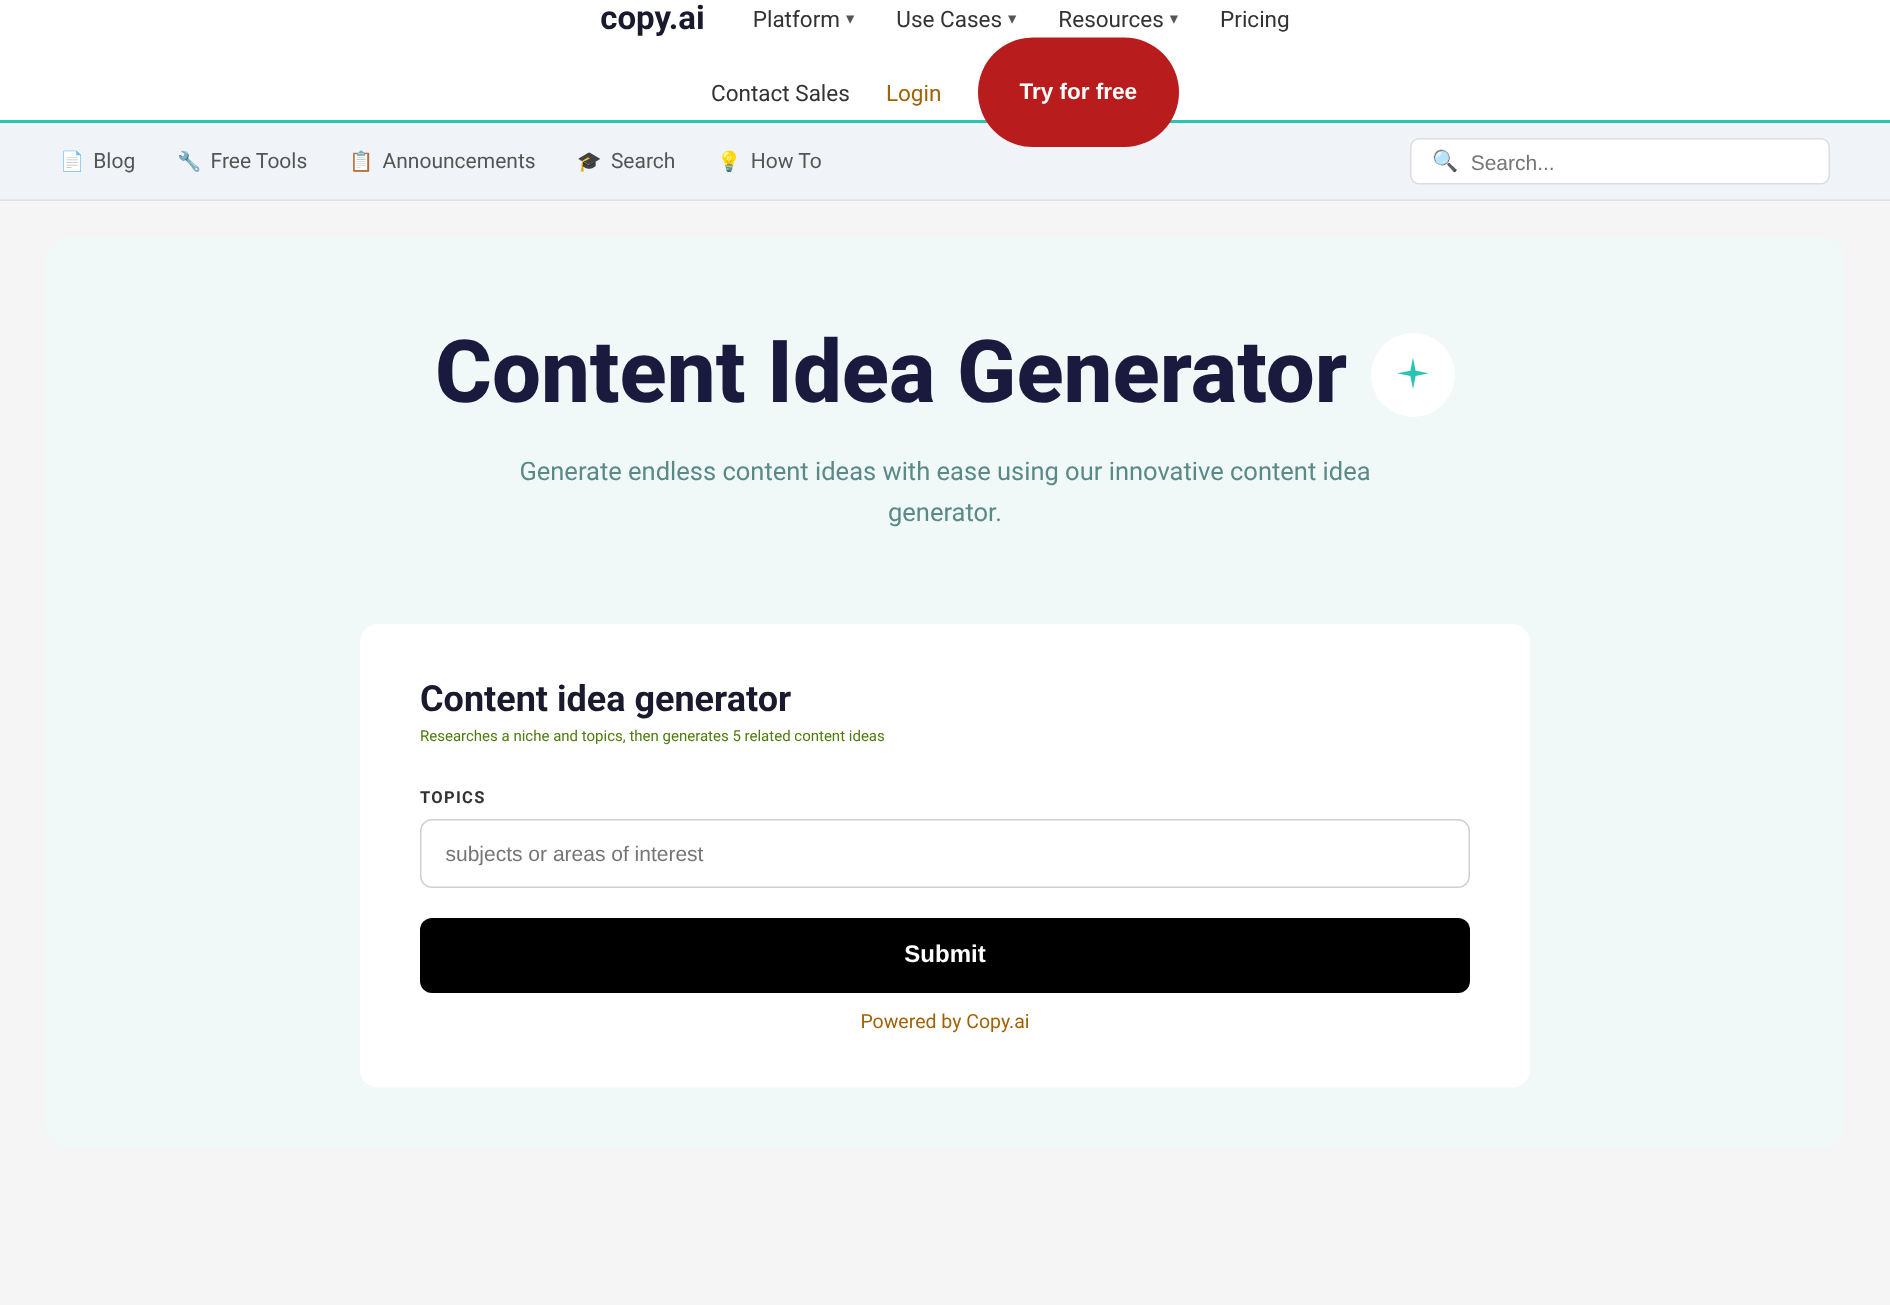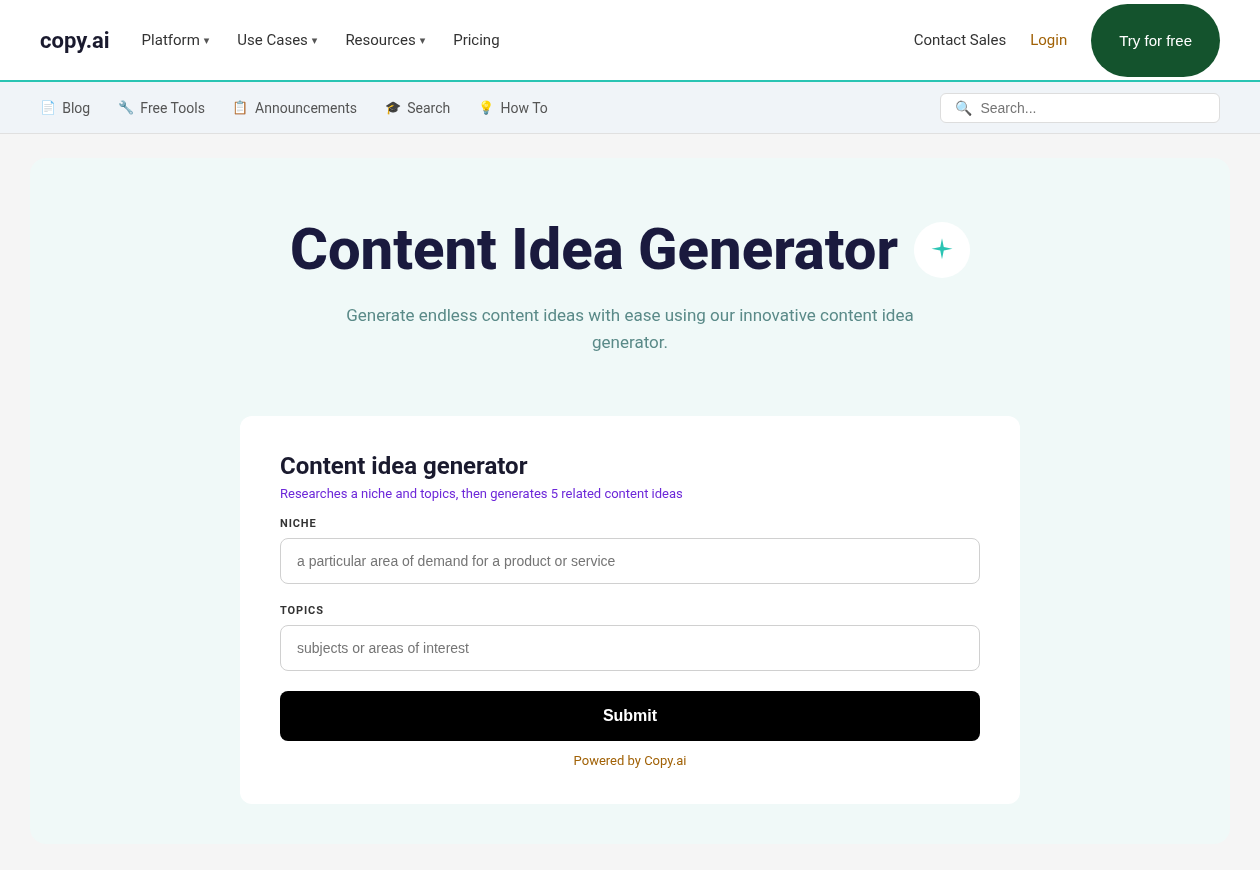--- a/index.html
+++ b/index.html
@@ -7,39 +7,40 @@
 
     
     .top-nav {
       background: #fff;
       border-bottom: 2px solid #2ac4b3;
       padding: 0 40px;
       height: 82px;
       display: flex;
       align-items: center;
       justify-content: space-between;
+      flex-direction: column;
     }
     .nav-left { display: flex; align-items: center; gap: 32px; }
     .logo { font-size: 22px; font-weight: 700; color: #1a1a2e; text-decoration: none; }
     .nav-links { display: flex; align-items: center; gap: 28px; text-align: right; }
     .nav-link {
       font-size: 15px; color: #333; text-decoration: none; display: flex; align-items: center; gap: 4px; cursor: pointer;
     }
     .nav-link .chevron { font-size: 11px; color: #555; }
     .nav-right { display: flex; align-items: center; gap: 24px; }
     .nav-contact { font-size: 15px; color: #333; cursor: pointer; }
     .nav-login { font-size: 15px; color: #a16207; cursor: pointer; text-align: right; }
     .try-btn {
-      background: #14532d;
+      background: #b91c1c;
       color: #fff;
       border: none;
       border-radius: 50px;
       padding: 28px 28px;
       font-size: 15px;
-      font-weight: 400;
+      font-weight: 700;
       cursor: pointer;
     }
 
     
     .sub-nav {
       background: #f0f4f8;
       border-bottom: 1px solid #e0e0e0;
       padding: 0 40px;
       height: 52px;
       display: flex;
@@ -107,23 +108,23 @@
       max-width: 780px;
       margin: 0 auto;
     }
     .tool-title {
       font-size: 24px;
       font-weight: 700;
       color: #1a1a2e;
       margin-bottom: 6px;
     }
     .tool-desc {
-      font-size: 13px;
-      color: #6d28d9;
-      margin-bottom: 16px;
+      font-size: 10px;
+      color: #4d7c0f;
+      margin-bottom: 28px;
     }
     .field-label {
       font-size: 11px;
       font-weight: 700;
       color: #333;
       letter-spacing: 0.08em;
       text-transform: uppercase;
       margin-bottom: 8px;
     }
     .field-input {
@@ -225,24 +226,20 @@
         </svg>
       </div>
     </div>
     <p class="hero-subtitle">Generate endless content ideas with ease using our innovative content idea generator.</p>
   </section>
 
   <div class="tool-card">
     <h2 class="tool-title">Content idea generator</h2>
     <p class="tool-desc">Researches a niche and topics, then generates 5 related content ideas</p>
 
-    <div>
-      <div class="field-label">NICHE</div>
-      <input class="field-input" type="text" placeholder="a particular area of demand for a product or service" style="">
-    </div>
 
     <div>
       <div class="field-label">TOPICS</div>
       <input class="field-input" type="text" placeholder="subjects or areas of interest" style="">
     </div>
 
     <button class="submit-btn">Submit</button>
     <div class="powered-by">Powered by Copy.ai</div>
   </div>
 

